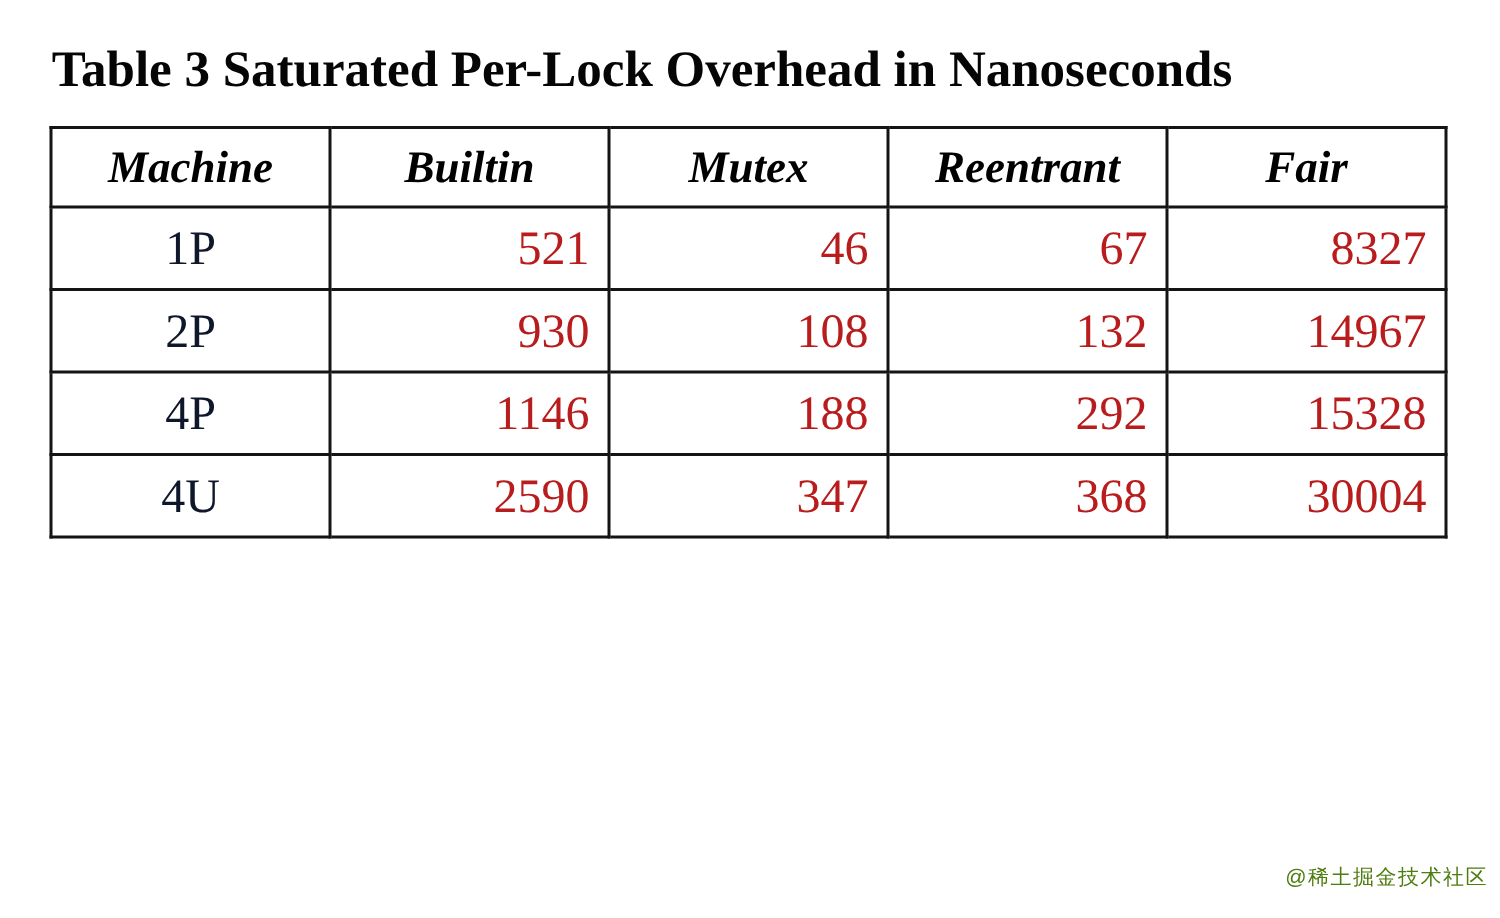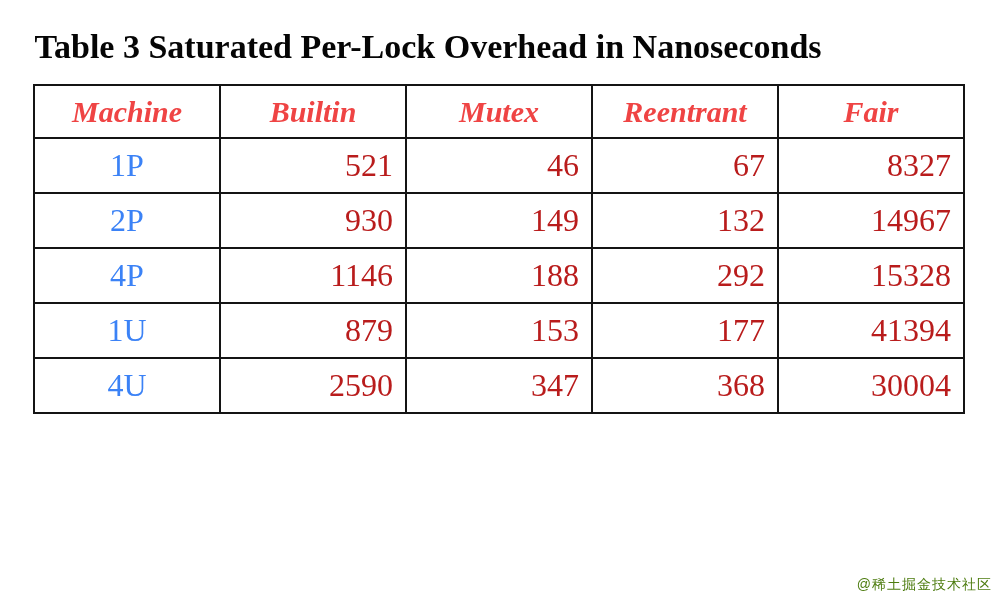--- a/index.html
+++ b/index.html
@@ -53,27 +53,27 @@
   table.data-table tbody tr {
     height: 55px;
   }
   th.col-header {
     font-family: "Liberation Serif", serif;
     font-weight: bold;
     font-style: italic;
     font-size: 30px;
     text-align: center;
     vertical-align: middle;
-    color: #ef4444;
+    color: #000000;
   }
   td.machine-cell {
     font-size: 32px;
     text-align: center;
     vertical-align: middle;
-    color: #3b82f6;
+    color: #0f172a;
   }
   td.num-cell {
     font-size: 32px;
     text-align: right;
     vertical-align: middle;
     padding-right: 12px;
     color: #b91c1c;
   }
   .watermark {
     position: absolute;
@@ -111,37 +111,30 @@
     <tr>
       <td class="machine-cell">1P</td>
       <td class="num-cell">521</td>
       <td class="num-cell">46</td>
       <td class="num-cell">67</td>
       <td class="num-cell">8327</td>
     </tr>
     <tr>
       <td class="machine-cell">2P</td>
       <td class="num-cell">930</td>
-      <td class="num-cell">149</td>
+      <td class="num-cell">108</td>
       <td class="num-cell">132</td>
       <td class="num-cell">14967</td>
     </tr>
     <tr>
       <td class="machine-cell">4P</td>
       <td class="num-cell">1146</td>
       <td class="num-cell">188</td>
       <td class="num-cell">292</td>
       <td class="num-cell">15328</td>
-    </tr>
-    <tr>
-      <td class="machine-cell">1U</td>
-      <td class="num-cell">879</td>
-      <td class="num-cell">153</td>
-      <td class="num-cell">177</td>
-      <td class="num-cell">41394</td>
     </tr>
     <tr>
       <td class="machine-cell">4U</td>
       <td class="num-cell">2590</td>
       <td class="num-cell">347</td>
       <td class="num-cell">368</td>
       <td class="num-cell">30004</td>
     </tr>
   </tbody>
 </table>

